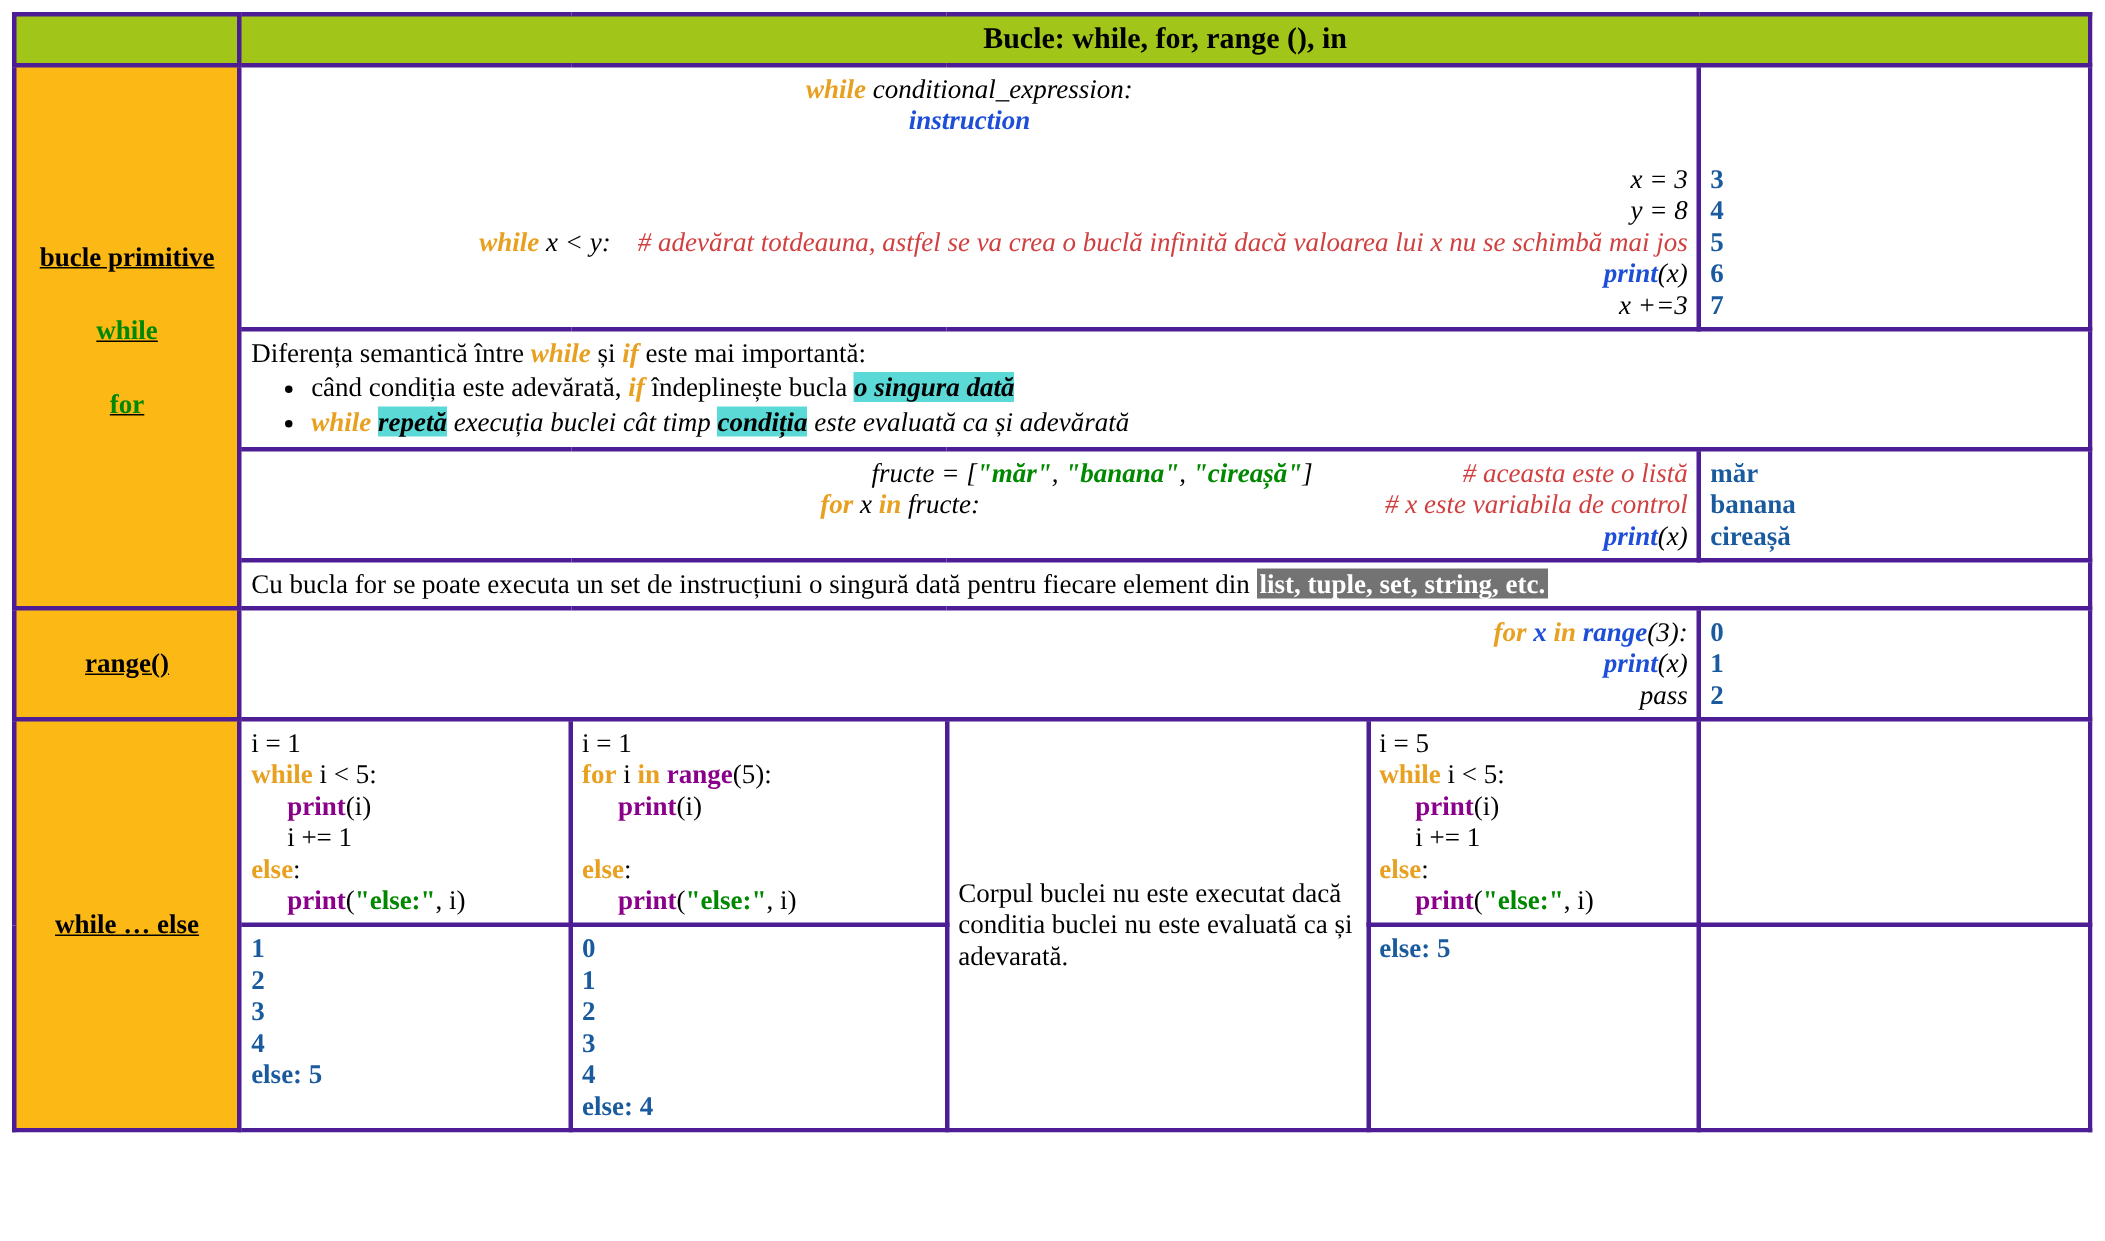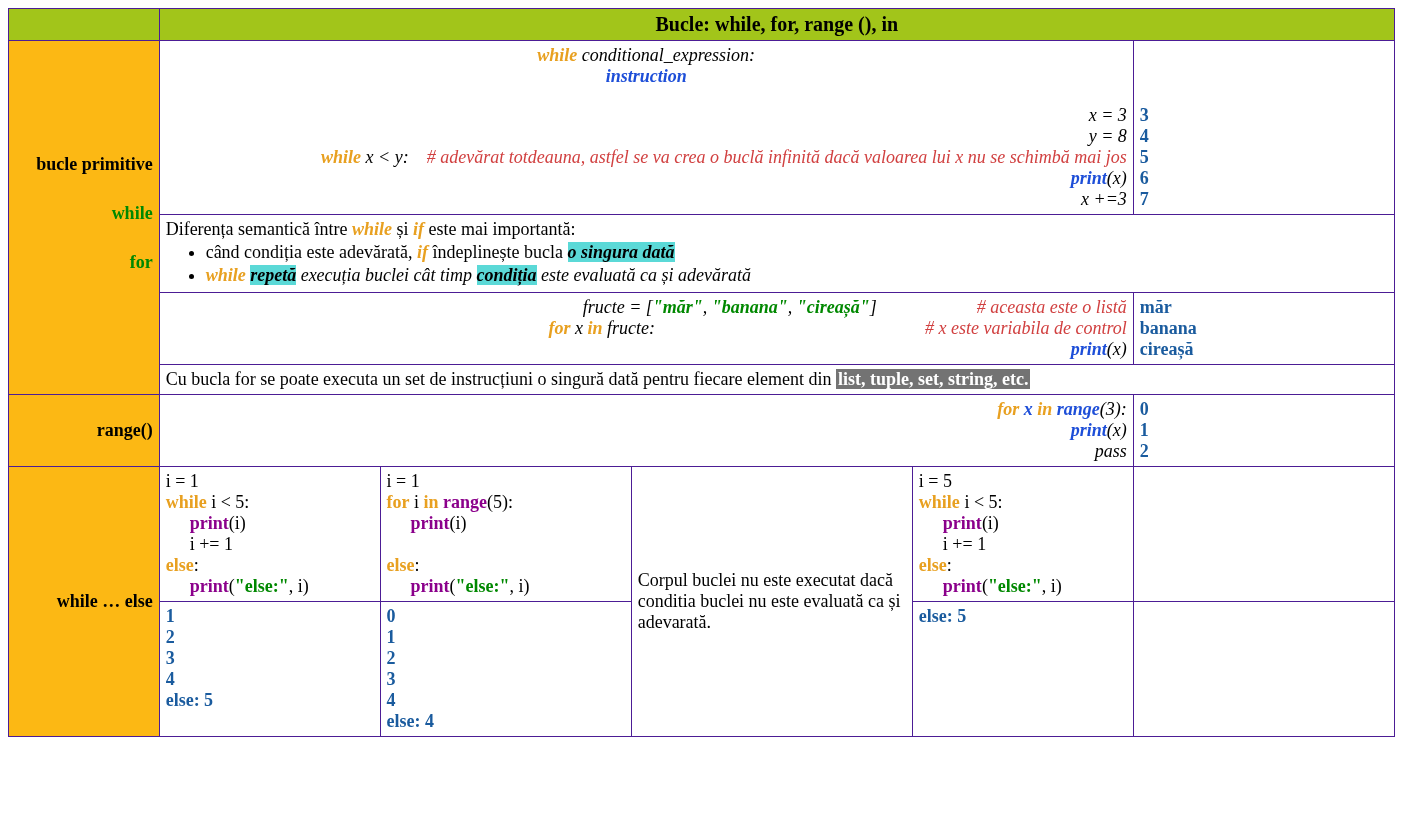--- a/index.html
+++ b/index.html
@@ -8,37 +8,38 @@
     margin: 8px;
     color: #000;
     background: #fff;
   }
   table {
     border-collapse: collapse;
     width: 100%;
     table-layout: fixed;
   }
   td {
-    border: 1px solid #4c1d95;
+    border: 3px solid #4c1d95;
     padding: 4px 6px;
     vertical-align: top;
   }
   td.header {
     background: #a2c51a;
     text-align: center;
     font-weight: bold;
     color: #000;
     font-size: 20px;
   }
   td.label {
     background: #fcb814;
-    text-align: right;
+    text-align: center;
     font-weight: bold;
     vertical-align: middle;
     color: #000;
+    text-decoration: underline;
   }
   .label-sub {
     margin-top: 28px;
     margin-bottom: 28px;
   }
   .green-kw { color: #008800; }
   .orange-kw { color: #e8a020; font-weight: bold; font-style: italic; }
   .orange-kw2 { color: #e8a020; font-weight: bold; }
   .purple { color: #1d4ed8; font-weight: bold; font-style: italic; }
   .purple-n { color: #8b008b; font-weight: bold; }

